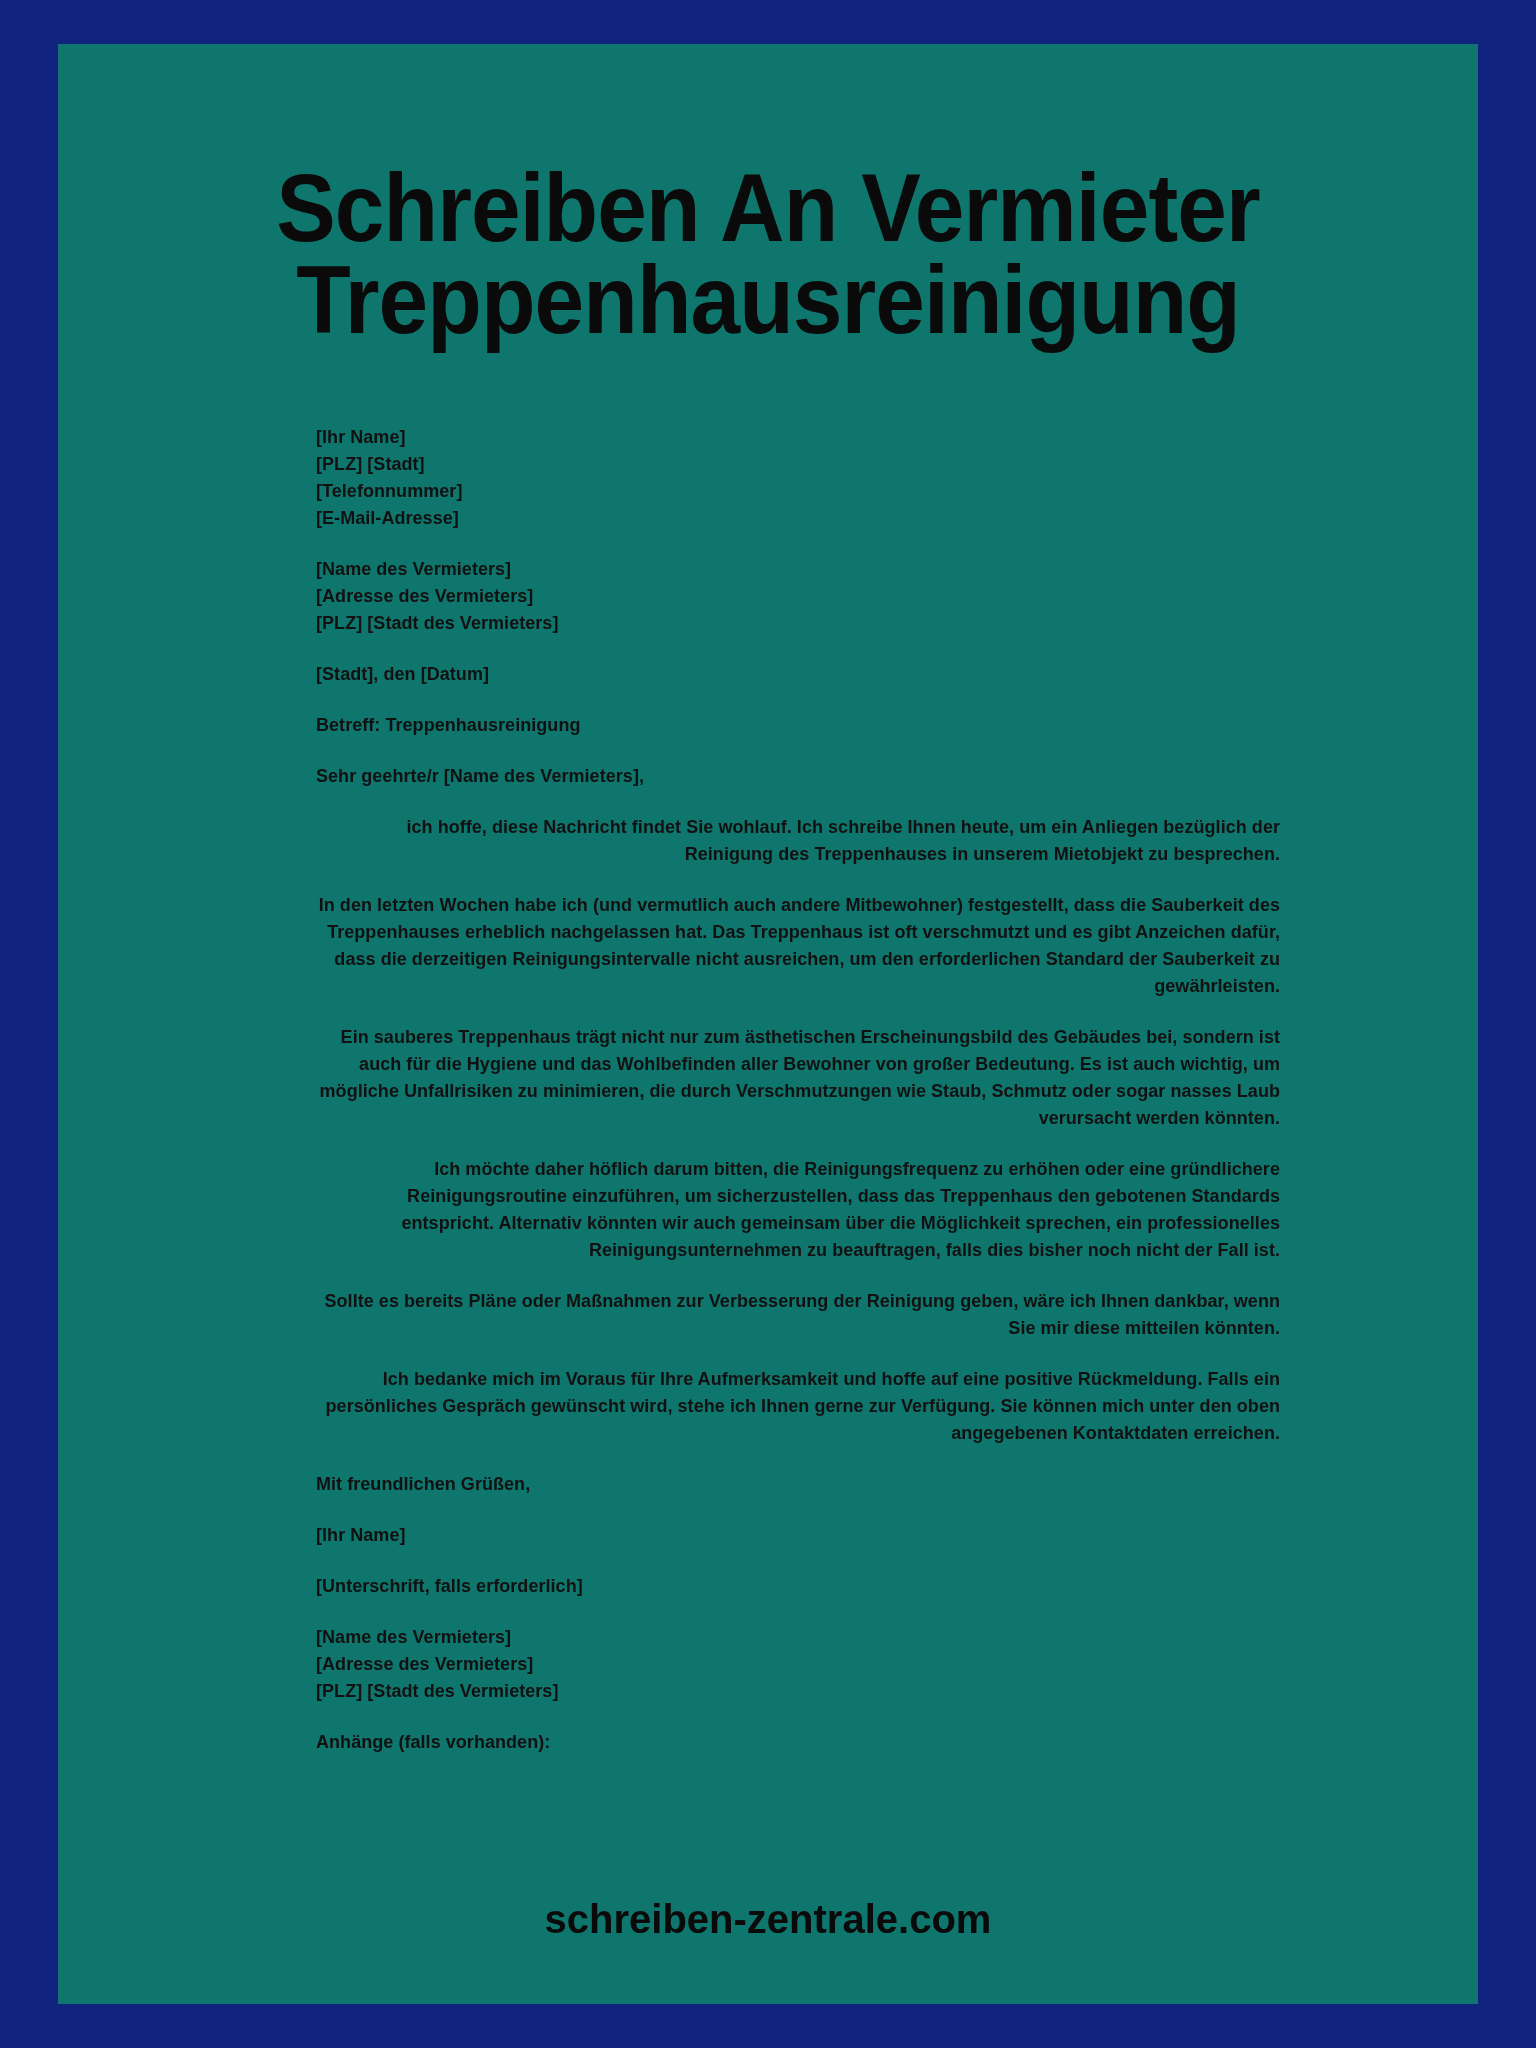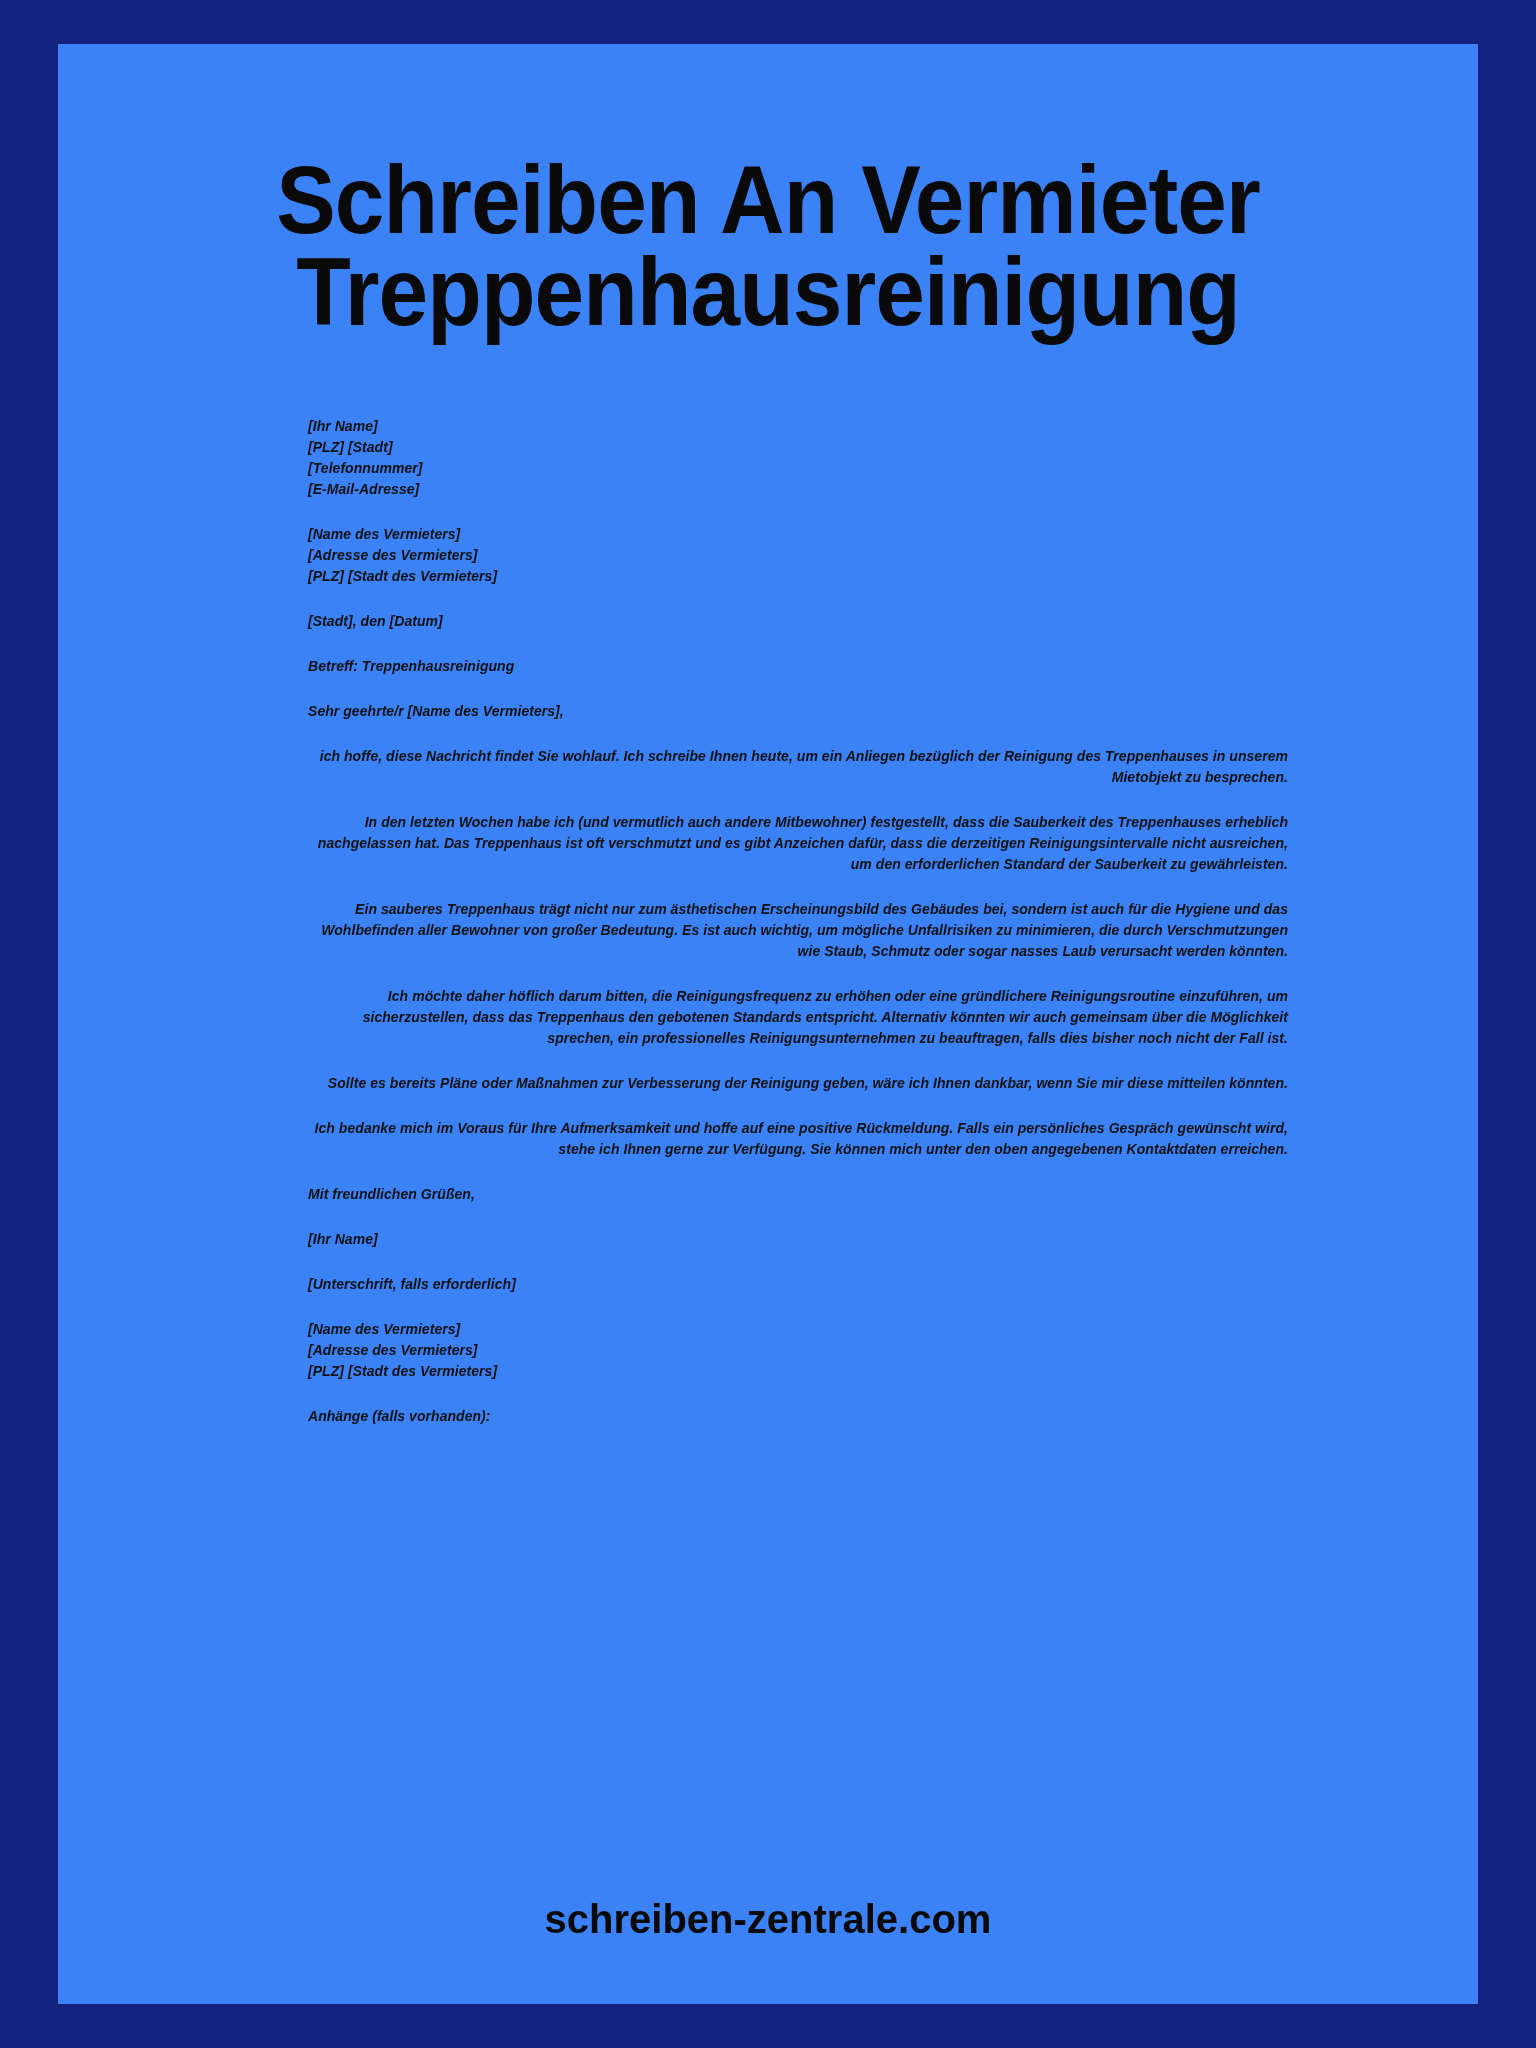--- a/index.html
+++ b/index.html
@@ -20,22 +20,22 @@
     width: 1536px;
     height: 2048px;
     background: #11237e;
     padding: 44px 58px 44px 58px;
   }
 
   #card {
     position: relative;
     width: 100%;
     height: 100%;
-    background: #3b82f6;
-    padding: 0;
+    background: #0f766e;
+    padding: 8px;
     overflow: hidden;
   }
 
   
   .title-wrap {
     padding: 110px 86px 0 86px;
     text-align: center;
   }
 
   .doc-title {
@@ -48,25 +48,24 @@
     transform: scaleX(0.93);
     transform-origin: center top;
     white-space: pre-line;
   }
 
   
   .letter {
     padding: 78px 190px 0 250px;
     font-family: "Liberation Sans Narrow", "Liberation Sans", sans-serif;
     font-weight: bold;
-    font-size: 14px;
+    font-size: 18px;
     line-height: 1.50;
     color: #111111;
     letter-spacing: 0.05px;
-    font-style: italic;
   }
 
   .blk { margin: 0 0 24px 0; }
   .blk:last-child { margin-bottom: 4px; }
 
   .line { display: block; white-space: pre-wrap; }
 
   .para {
     margin: 0 0 24px 0;
     text-align: right;

